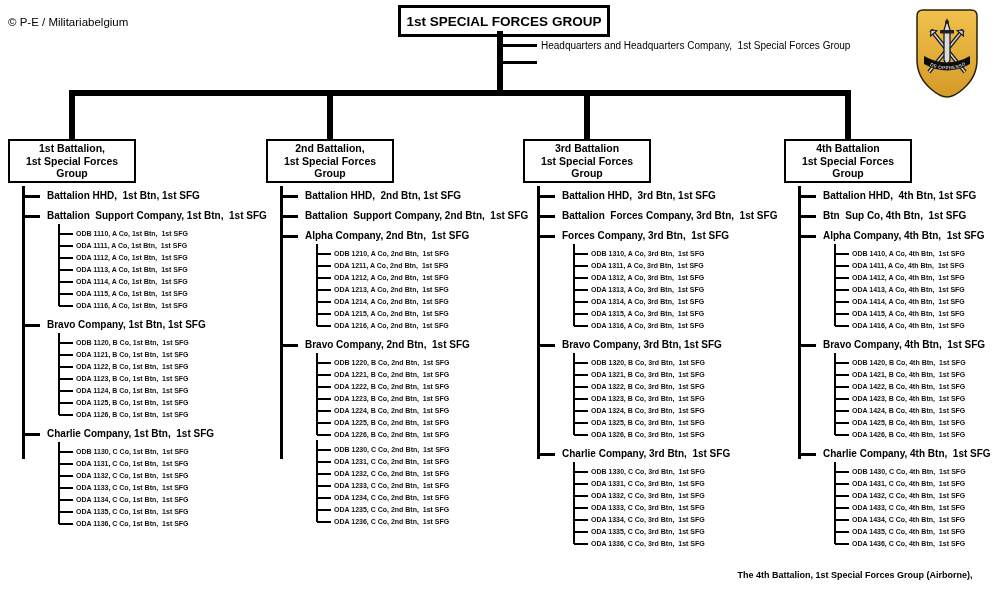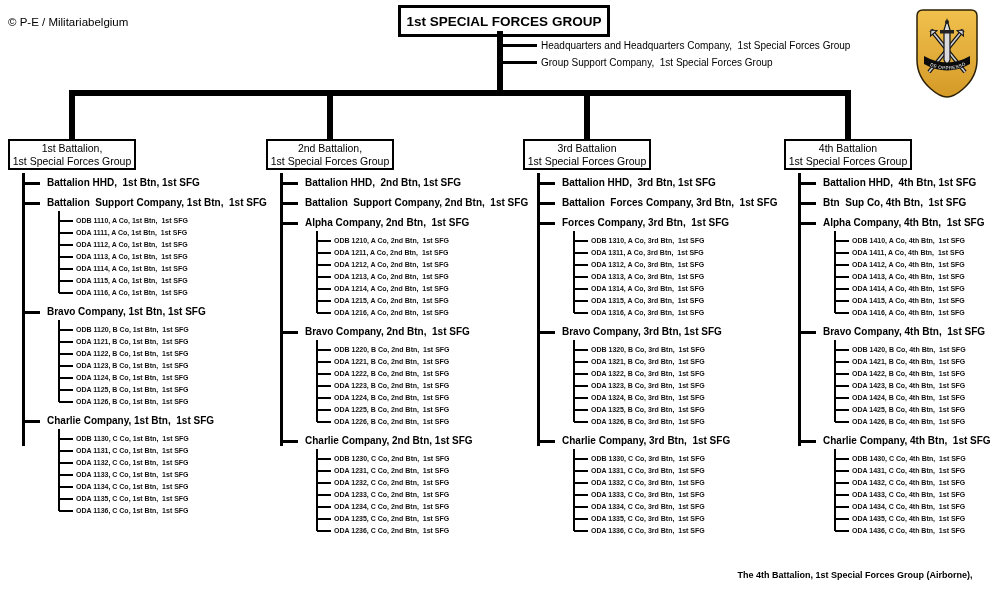--- a/index.html
+++ b/index.html
@@ -13,21 +13,21 @@
   .branch{position:absolute;left:501px;width:36px;height:3px;background:#000;}
   .branch.b1{top:44px}.branch.b2{top:61px}
   .hq-label{position:absolute;left:541px;font-size:10px;font-weight:normal;white-space:pre;line-height:13px;}
   .hq-label.h1{top:39px}.hq-label.h2{top:56px}
   .hbar{position:absolute;left:69px;top:90px;width:782px;height:6px;background:#000;}
   .drop{position:absolute;top:93px;width:6px;height:46px;background:#000;}
   .drop.d1{left:69px}.drop.d2{left:327px}.drop.d3{left:584px}.drop.d4{left:845px}
   .bn-col{position:absolute;top:139px;width:252px;}
   .col1{left:8px}.col2{left:266px}.col3{left:523px}.col4{left:784px}
   .bn-box{width:128px;box-sizing:border-box;border:2px solid #000;text-align:center;
-          font-size:10.5px;font-weight:normal;line-height:12.5px;padding:1px 0;background:#fff;}
+          font-size:10.5px;font-weight:bold;line-height:12.5px;padding:1px 0;background:#fff;}
   .bn-body{position:relative;}
   .bn-vline{position:absolute;left:14px;top:0;width:3px;height:273px;background:#000;}
   .unit-row{position:relative;height:20px;line-height:20px;padding-left:39px;
             font-size:10px;font-weight:bold;white-space:pre;}
   .unit-row.first{margin-top:3px;}
   .unit-row::before{content:"";position:absolute;left:15px;top:9px;width:17px;height:3px;background:#000;}
   .team-block{position:relative;margin:2px 0 3px 0;}
   .team-block::before{content:"";position:absolute;left:50px;top:-4px;width:2px;
                       height:calc(100% - 2px);background:#000;}
   .team-row{position:relative;height:12px;line-height:12px;padding-left:68px;
@@ -45,21 +45,20 @@
   <div class="copyright">© P-E / Militariabelgium</div>
 
   <div class="title-box">
     <span>1st SPECIAL FORCES GROUP</span>
   </div>
 
   <div class="trunk"></div>
   <div class="branch b1"></div>
   <div class="branch b2"></div>
   <div class="hq-label h1">Headquarters and Headquarters Company,  1st Special Forces Group</div>
-  <div class="hq-label h2">Group Support Company,  1st Special Forces Group</div>
 
   <div class="hbar"></div>
   <div class="drop d1"></div>
   <div class="drop d2"></div>
   <div class="drop d3"></div>
   <div class="drop d4"></div>
 
   <div>
       <div class="bn-col col1">
         <div class="bn-box">
@@ -122,21 +121,20 @@
           <div class="unit-row">Bravo Company, 2nd Btn,  1st SFG</div>
           <div class="team-block">
             <div class="team-row">ODB 1220, B Co, 2nd Btn,  1st SFG</div>
             <div class="team-row">ODA 1221, B Co, 2nd Btn,  1st SFG</div>
             <div class="team-row">ODA 1222, B Co, 2nd Btn,  1st SFG</div>
             <div class="team-row">ODA 1223, B Co, 2nd Btn,  1st SFG</div>
             <div class="team-row">ODA 1224, B Co, 2nd Btn,  1st SFG</div>
             <div class="team-row">ODA 1225, B Co, 2nd Btn,  1st SFG</div>
             <div class="team-row">ODA 1226, B Co, 2nd Btn,  1st SFG</div>
           </div>
-          <div class="unit-row">Charlie Company, 2nd Btn, 1st SFG</div>
           <div class="team-block">
             <div class="team-row">ODB 1230, C Co, 2nd Btn,  1st SFG</div>
             <div class="team-row">ODA 1231, C Co, 2nd Btn,  1st SFG</div>
             <div class="team-row">ODA 1232, C Co, 2nd Btn,  1st SFG</div>
             <div class="team-row">ODA 1233, C Co, 2nd Btn,  1st SFG</div>
             <div class="team-row">ODA 1234, C Co, 2nd Btn,  1st SFG</div>
             <div class="team-row">ODA 1235, C Co, 2nd Btn,  1st SFG</div>
             <div class="team-row">ODA 1236, C Co, 2nd Btn,  1st SFG</div>
           </div>
           <div class="bn-vline"></div>

